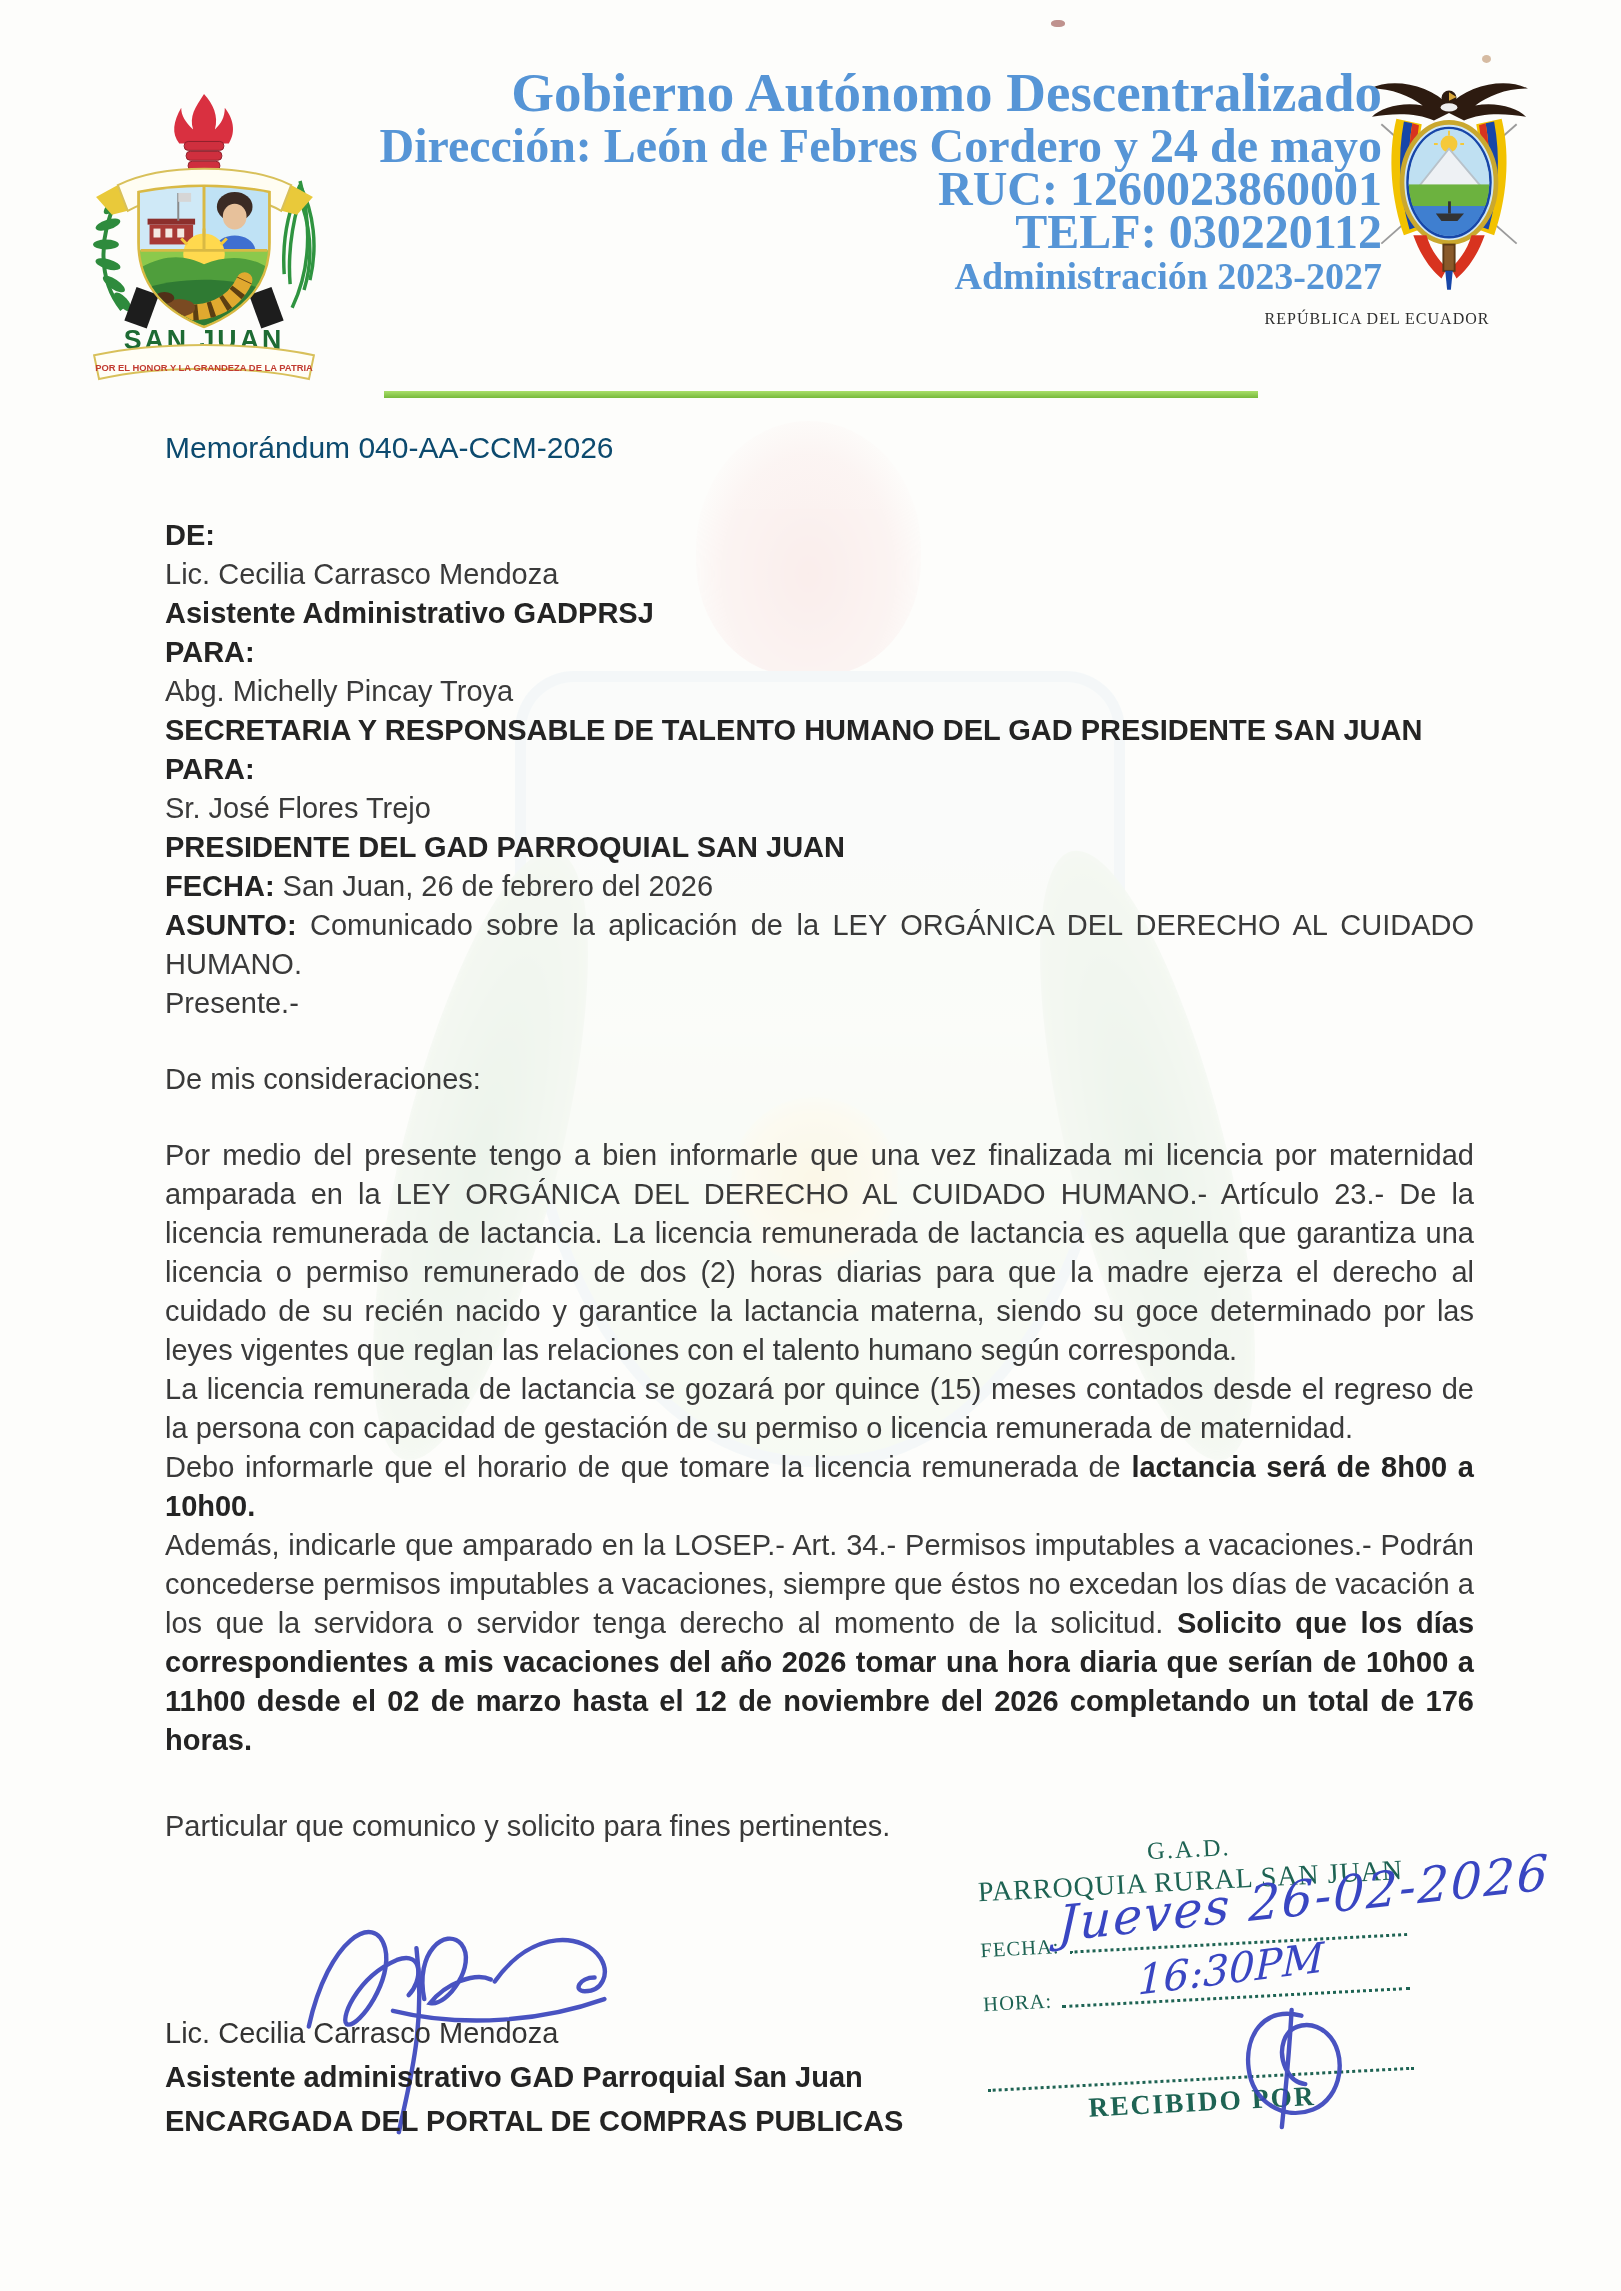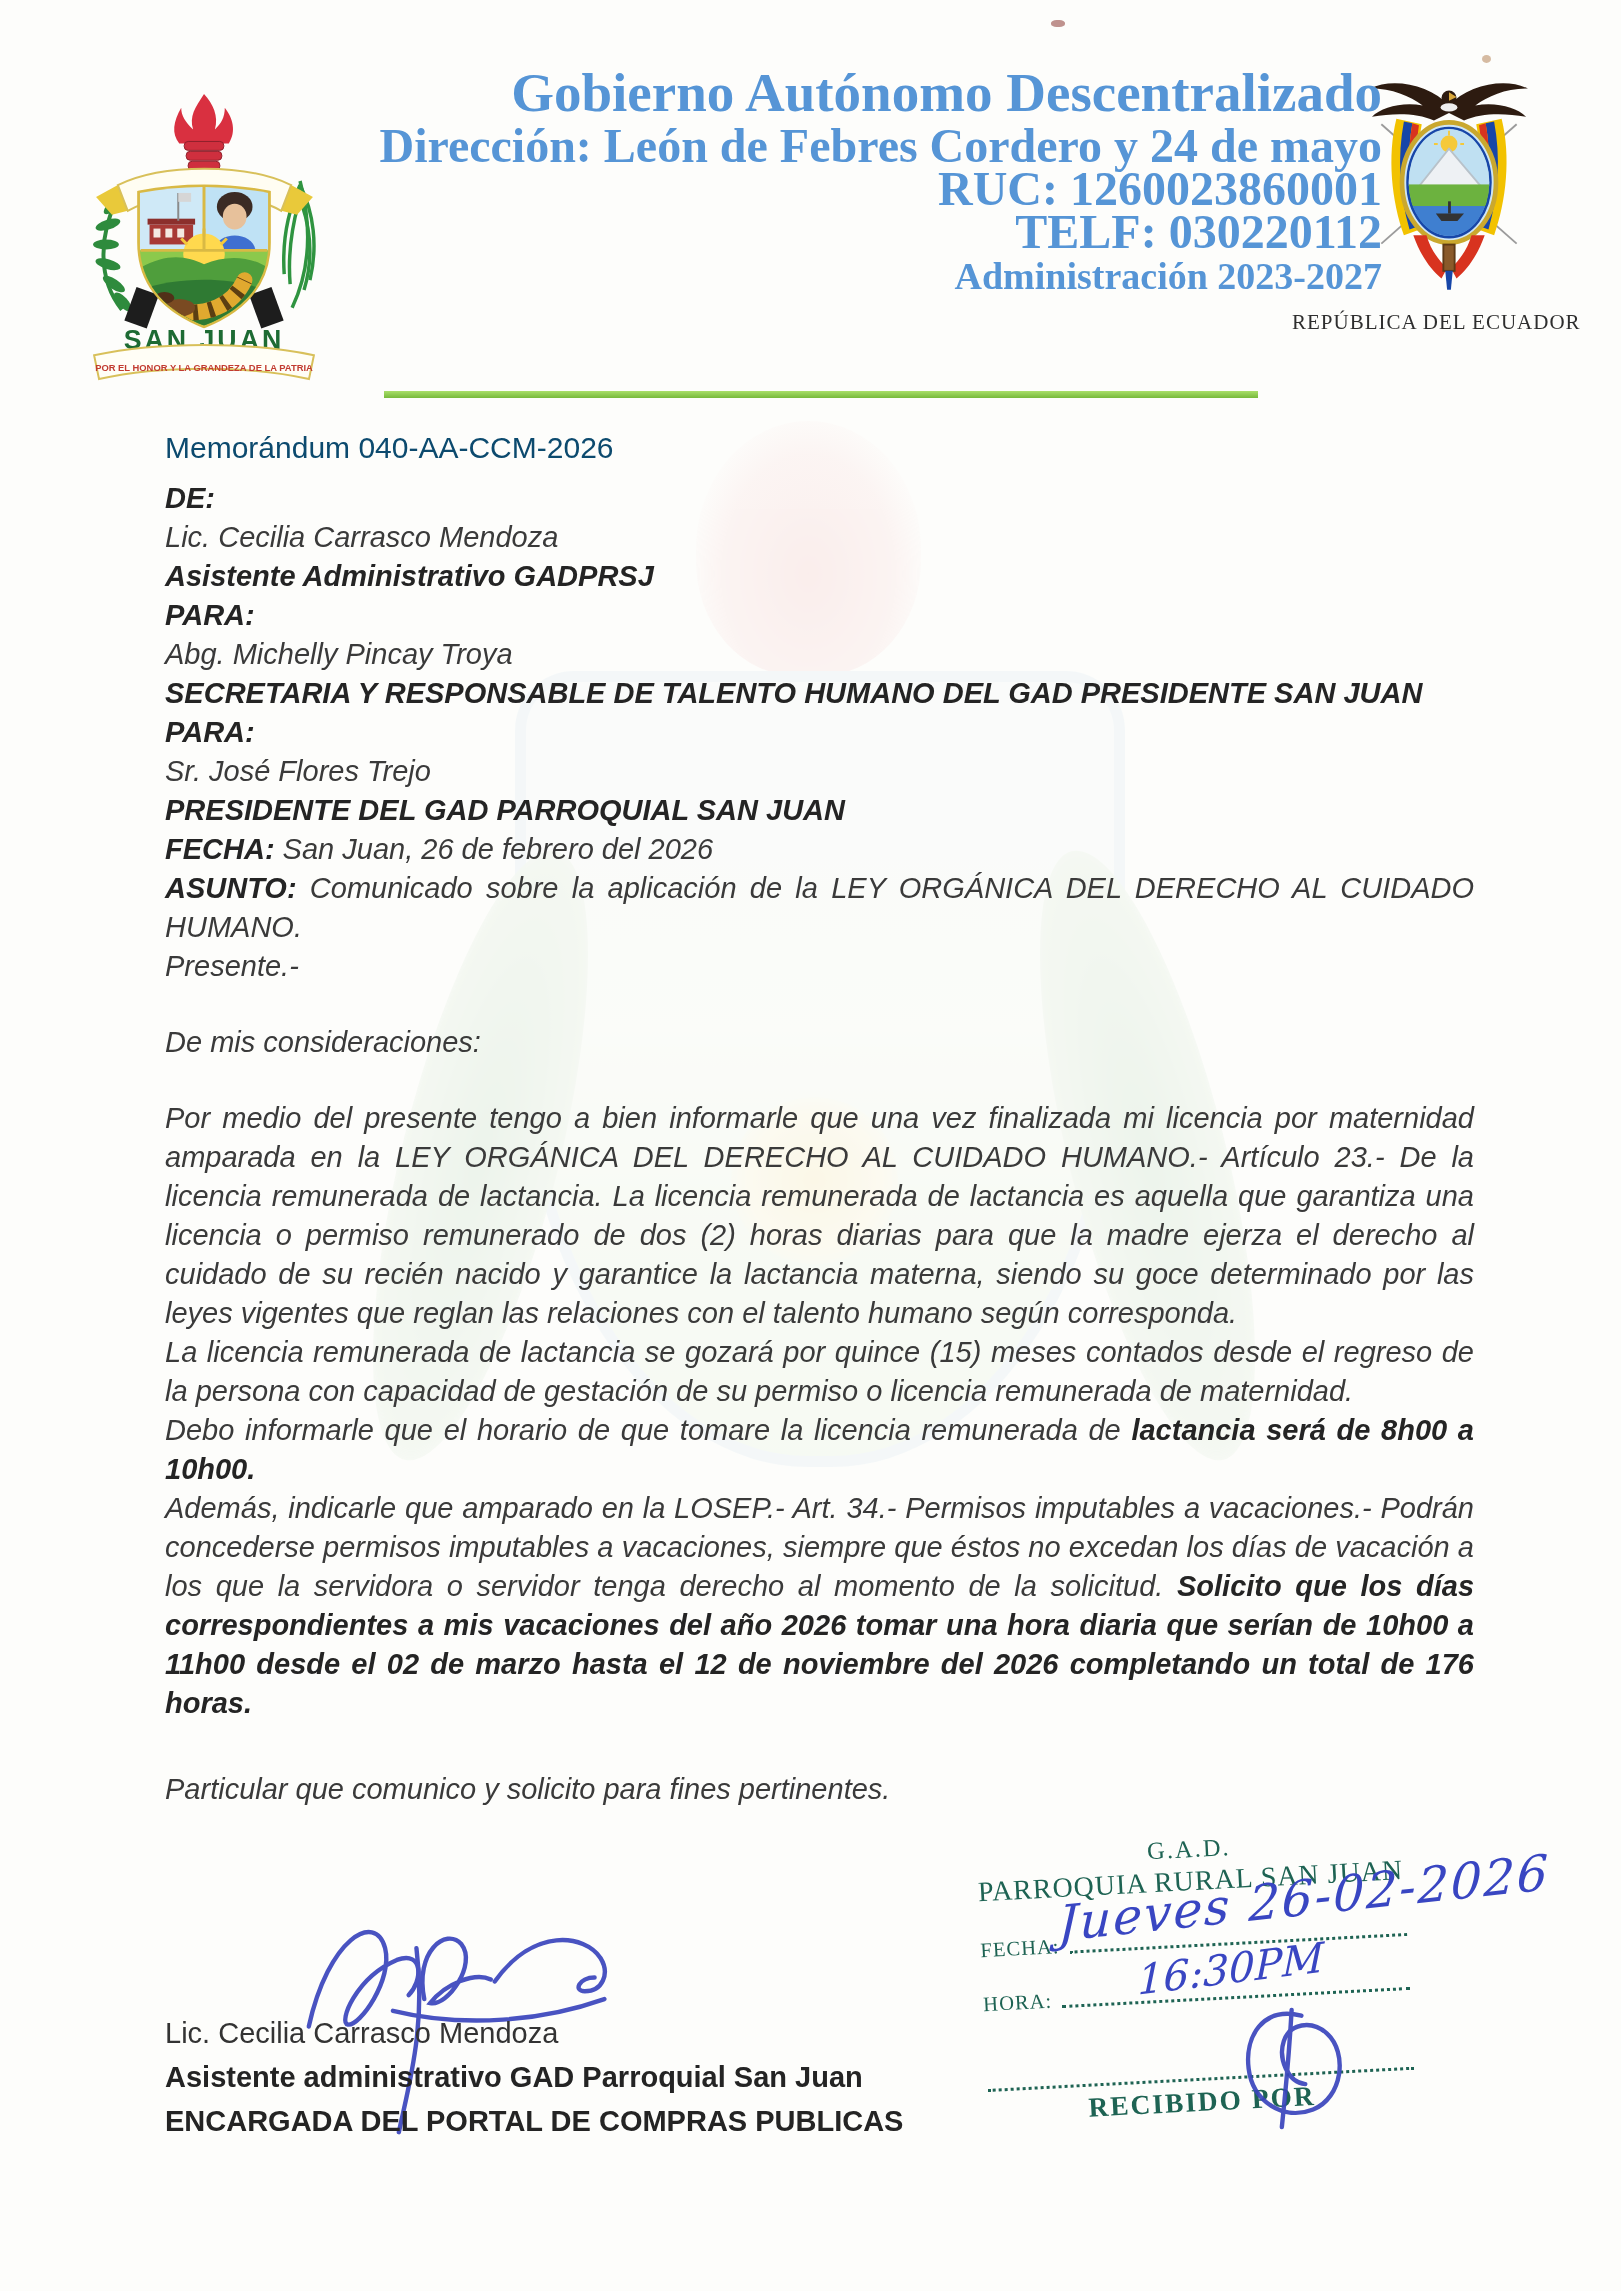--- a/index.html
+++ b/index.html
@@ -24,40 +24,40 @@
   .wm-leaf-l { position:absolute; left:-9.8px; top:421px; width:157px; height:627px; border-radius:50%;
         background:radial-gradient(ellipse,#86bb8a,#bcd9b8 68%,rgba(188,217,184,0) 80%);
         transform:rotate(14deg); }
   .wm-leaf-r { position:absolute; right:-9.8px; top:421px; width:157px; height:627px; border-radius:50%;
         background:radial-gradient(ellipse,#86bb8a,#bcd9b8 68%,rgba(188,217,184,0) 80%);
         transform:rotate(-14deg); }
 
   
   .logo-left  { position:absolute; left:78px;  top:86px;  width:253px; height:302px; }
   .logo-right { position:absolute; left:1355px; top:51px; width:188px; height:251px; }
-  .republica  { position:absolute; left:1292px; top:310px; width:314px; 
-                font-family:"Liberation Serif",serif; font-size:21px; letter-spacing:1px; color:#2e2e2e; }
+  .republica  { position:absolute; left:1220px; top:310px; width:314px; text-align:center;
+                font-family:"Liberation Serif",serif; font-size:16px; letter-spacing:1px; color:#2e2e2e; }
   .hdr-text { position:absolute; left:333px; top:61px; width:1049px; text-align:right;
               color:#5695d6; font-family:"Liberation Serif",serif; font-weight:bold; }
   .hdr-l1, .hdr-l2 { font-size:55px; line-height:63px; }
   .hdr-sub  { font-size:48px; line-height:43px; }
   .hdr-admin{ font-size:38px; line-height:47px; }
   .divider { position:absolute; left:384px; top:391px; width:874px; height:6.9px;
              background:linear-gradient(180deg,#a9df69,#77b93b); }
 
   .speck1 { position:absolute; left:1051px; top:19.6px; width:13.7px; height:7.8px;
             background:#8c3a34; border-radius:40%; opacity:.55; }
   .speck2 { position:absolute; left:1482px; top:55px; width:8.8px; height:7.8px;
             background:#b07a4a; border-radius:50%; opacity:.5; }
 
   
   .memo-line { position:absolute; left:165px; top:431px; width:1309px; 
                font-size:30px; color:#0c4a6e; }
-  .body-block { position:absolute; left:165px; top:479px; width:1309px;
-                font-size:29px; line-height:39px; color:#3a3a3a;font-style:italic; }
+  .body-block { position:absolute; left:165px; top:516px; width:1309px;
+                font-size:29px; line-height:39px; color:#3a3a3a; }
   .body-block p { margin:0; }
   .b { font-weight:bold; color:#242424; }
   .just { text-align:justify; }
   .gap-sm { height:37px; } .gap-md { height:47px; }
 
   
   .sig-svg { position:absolute; left:299px; top:1909px; }
   .sig-text { position:absolute; left:165px; top:2011px; font-size:29px; line-height:44px; color:#333; }
 
   

